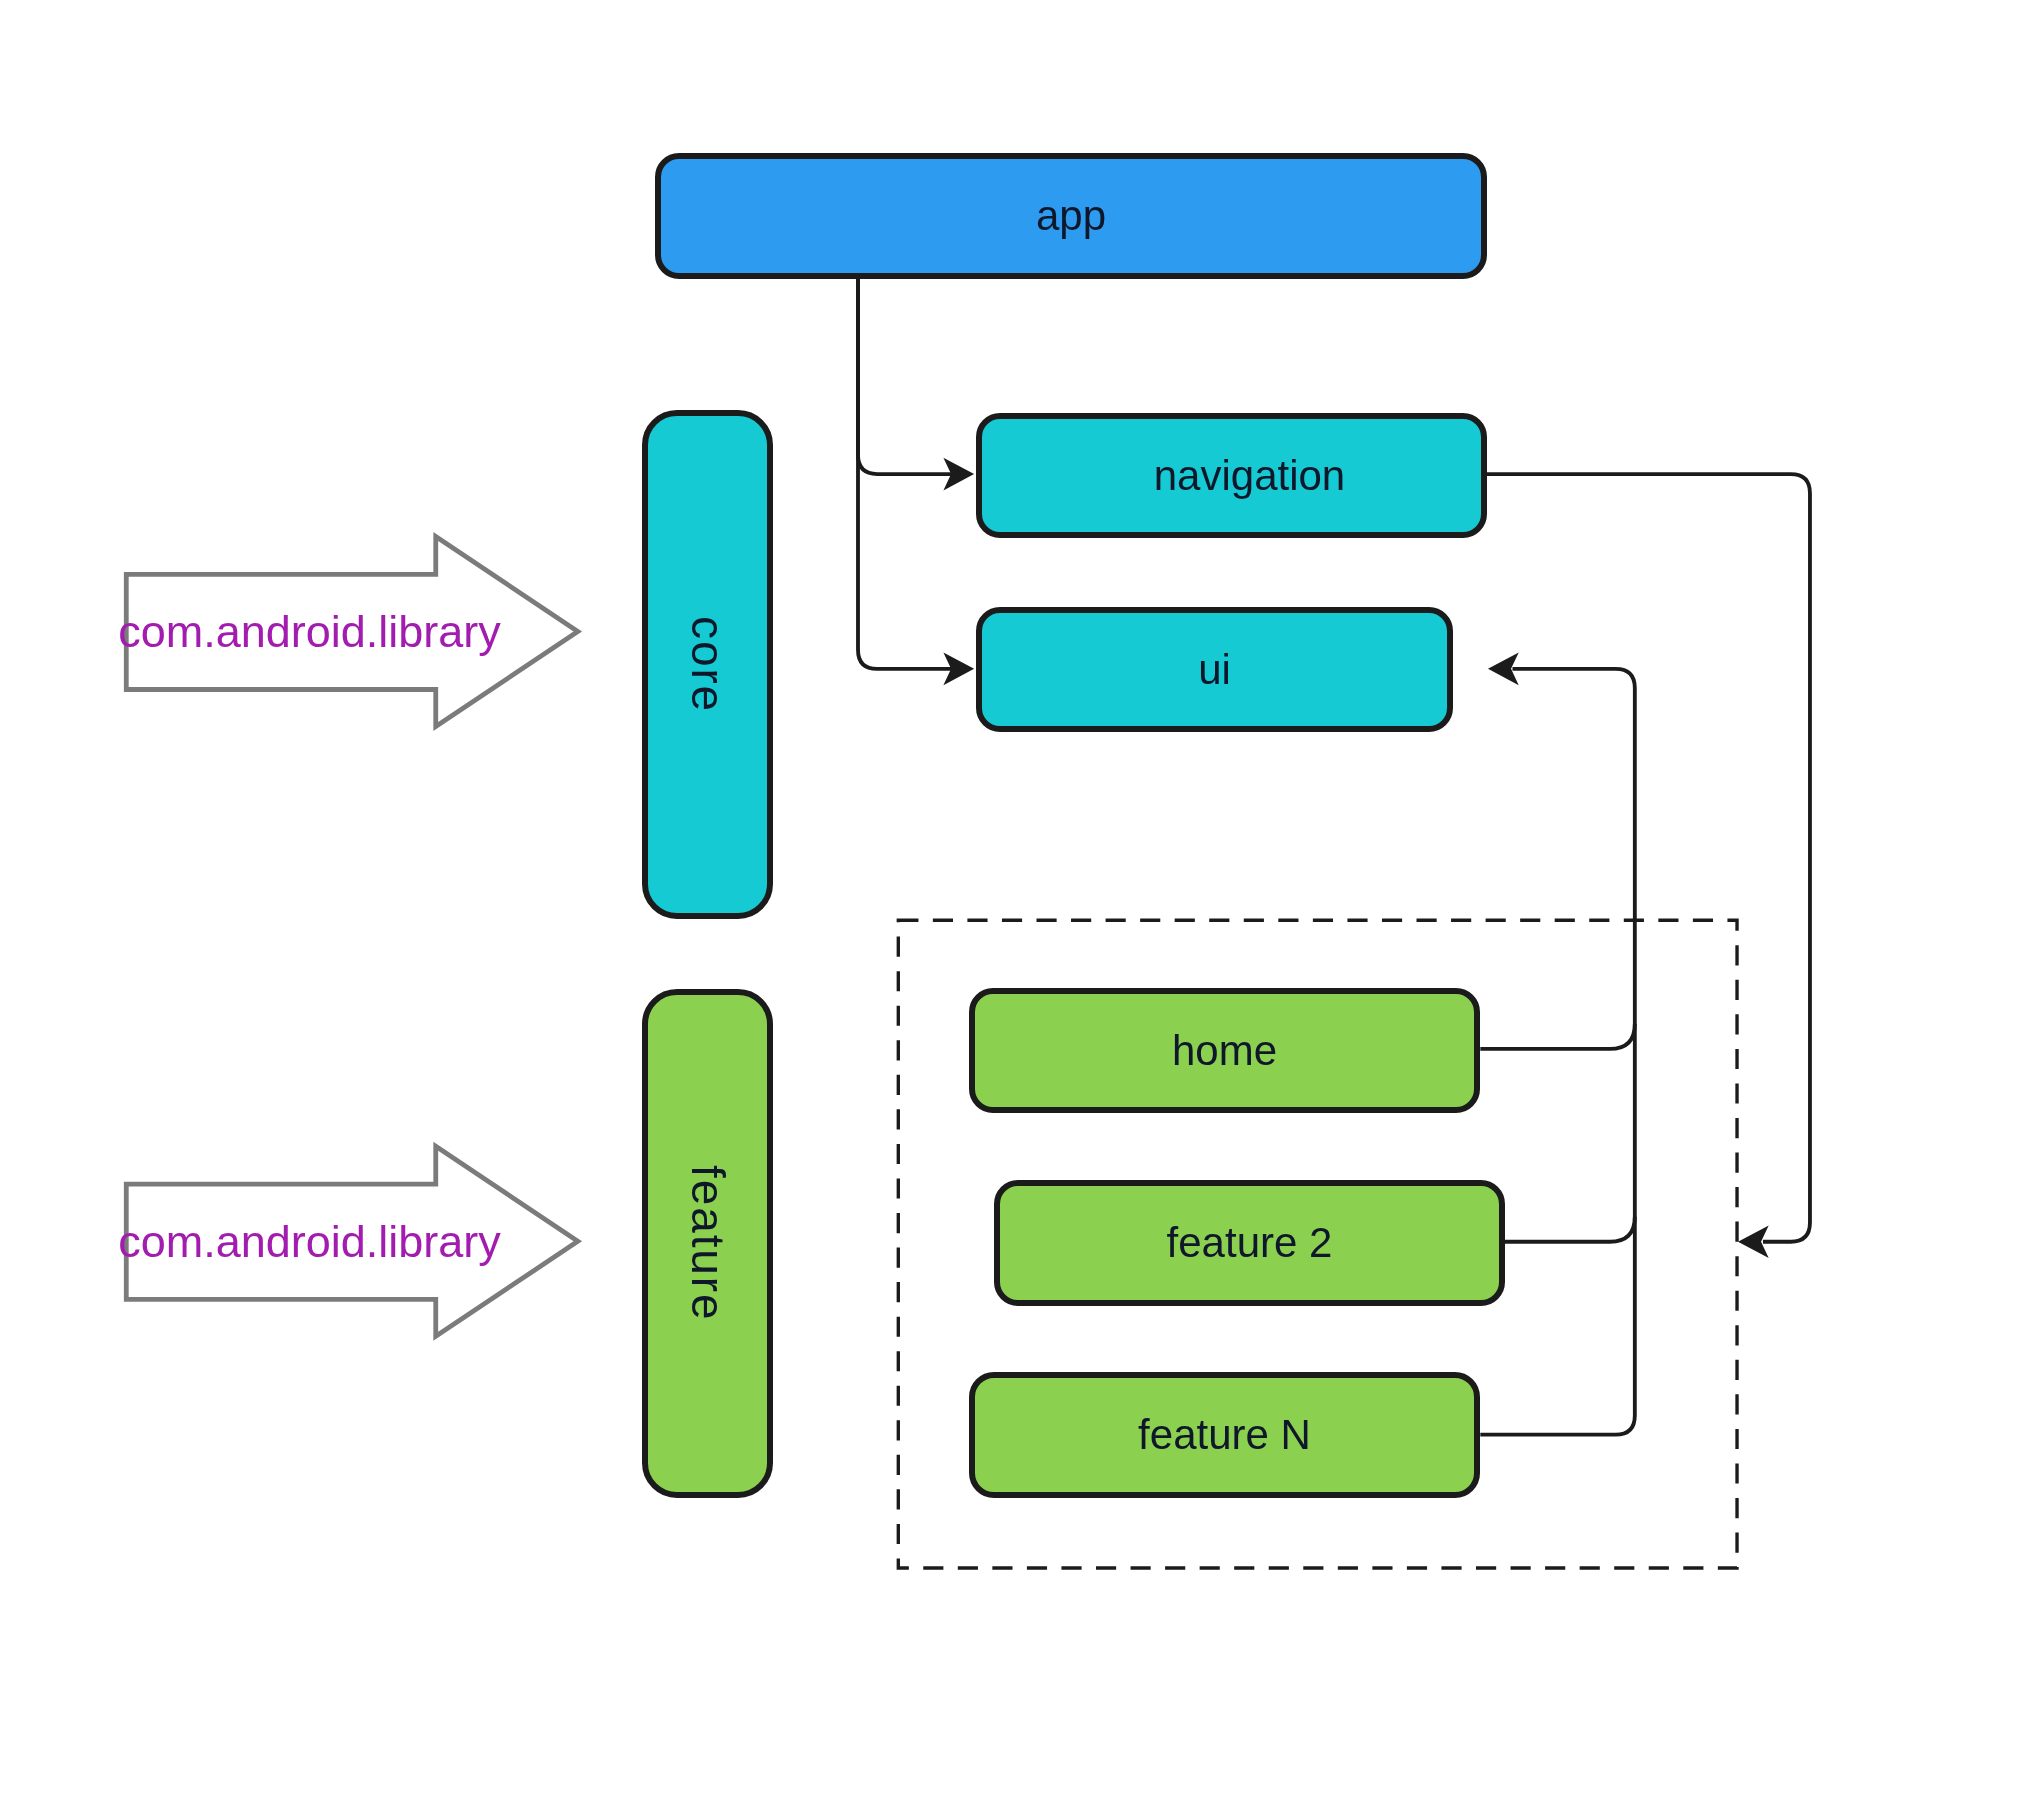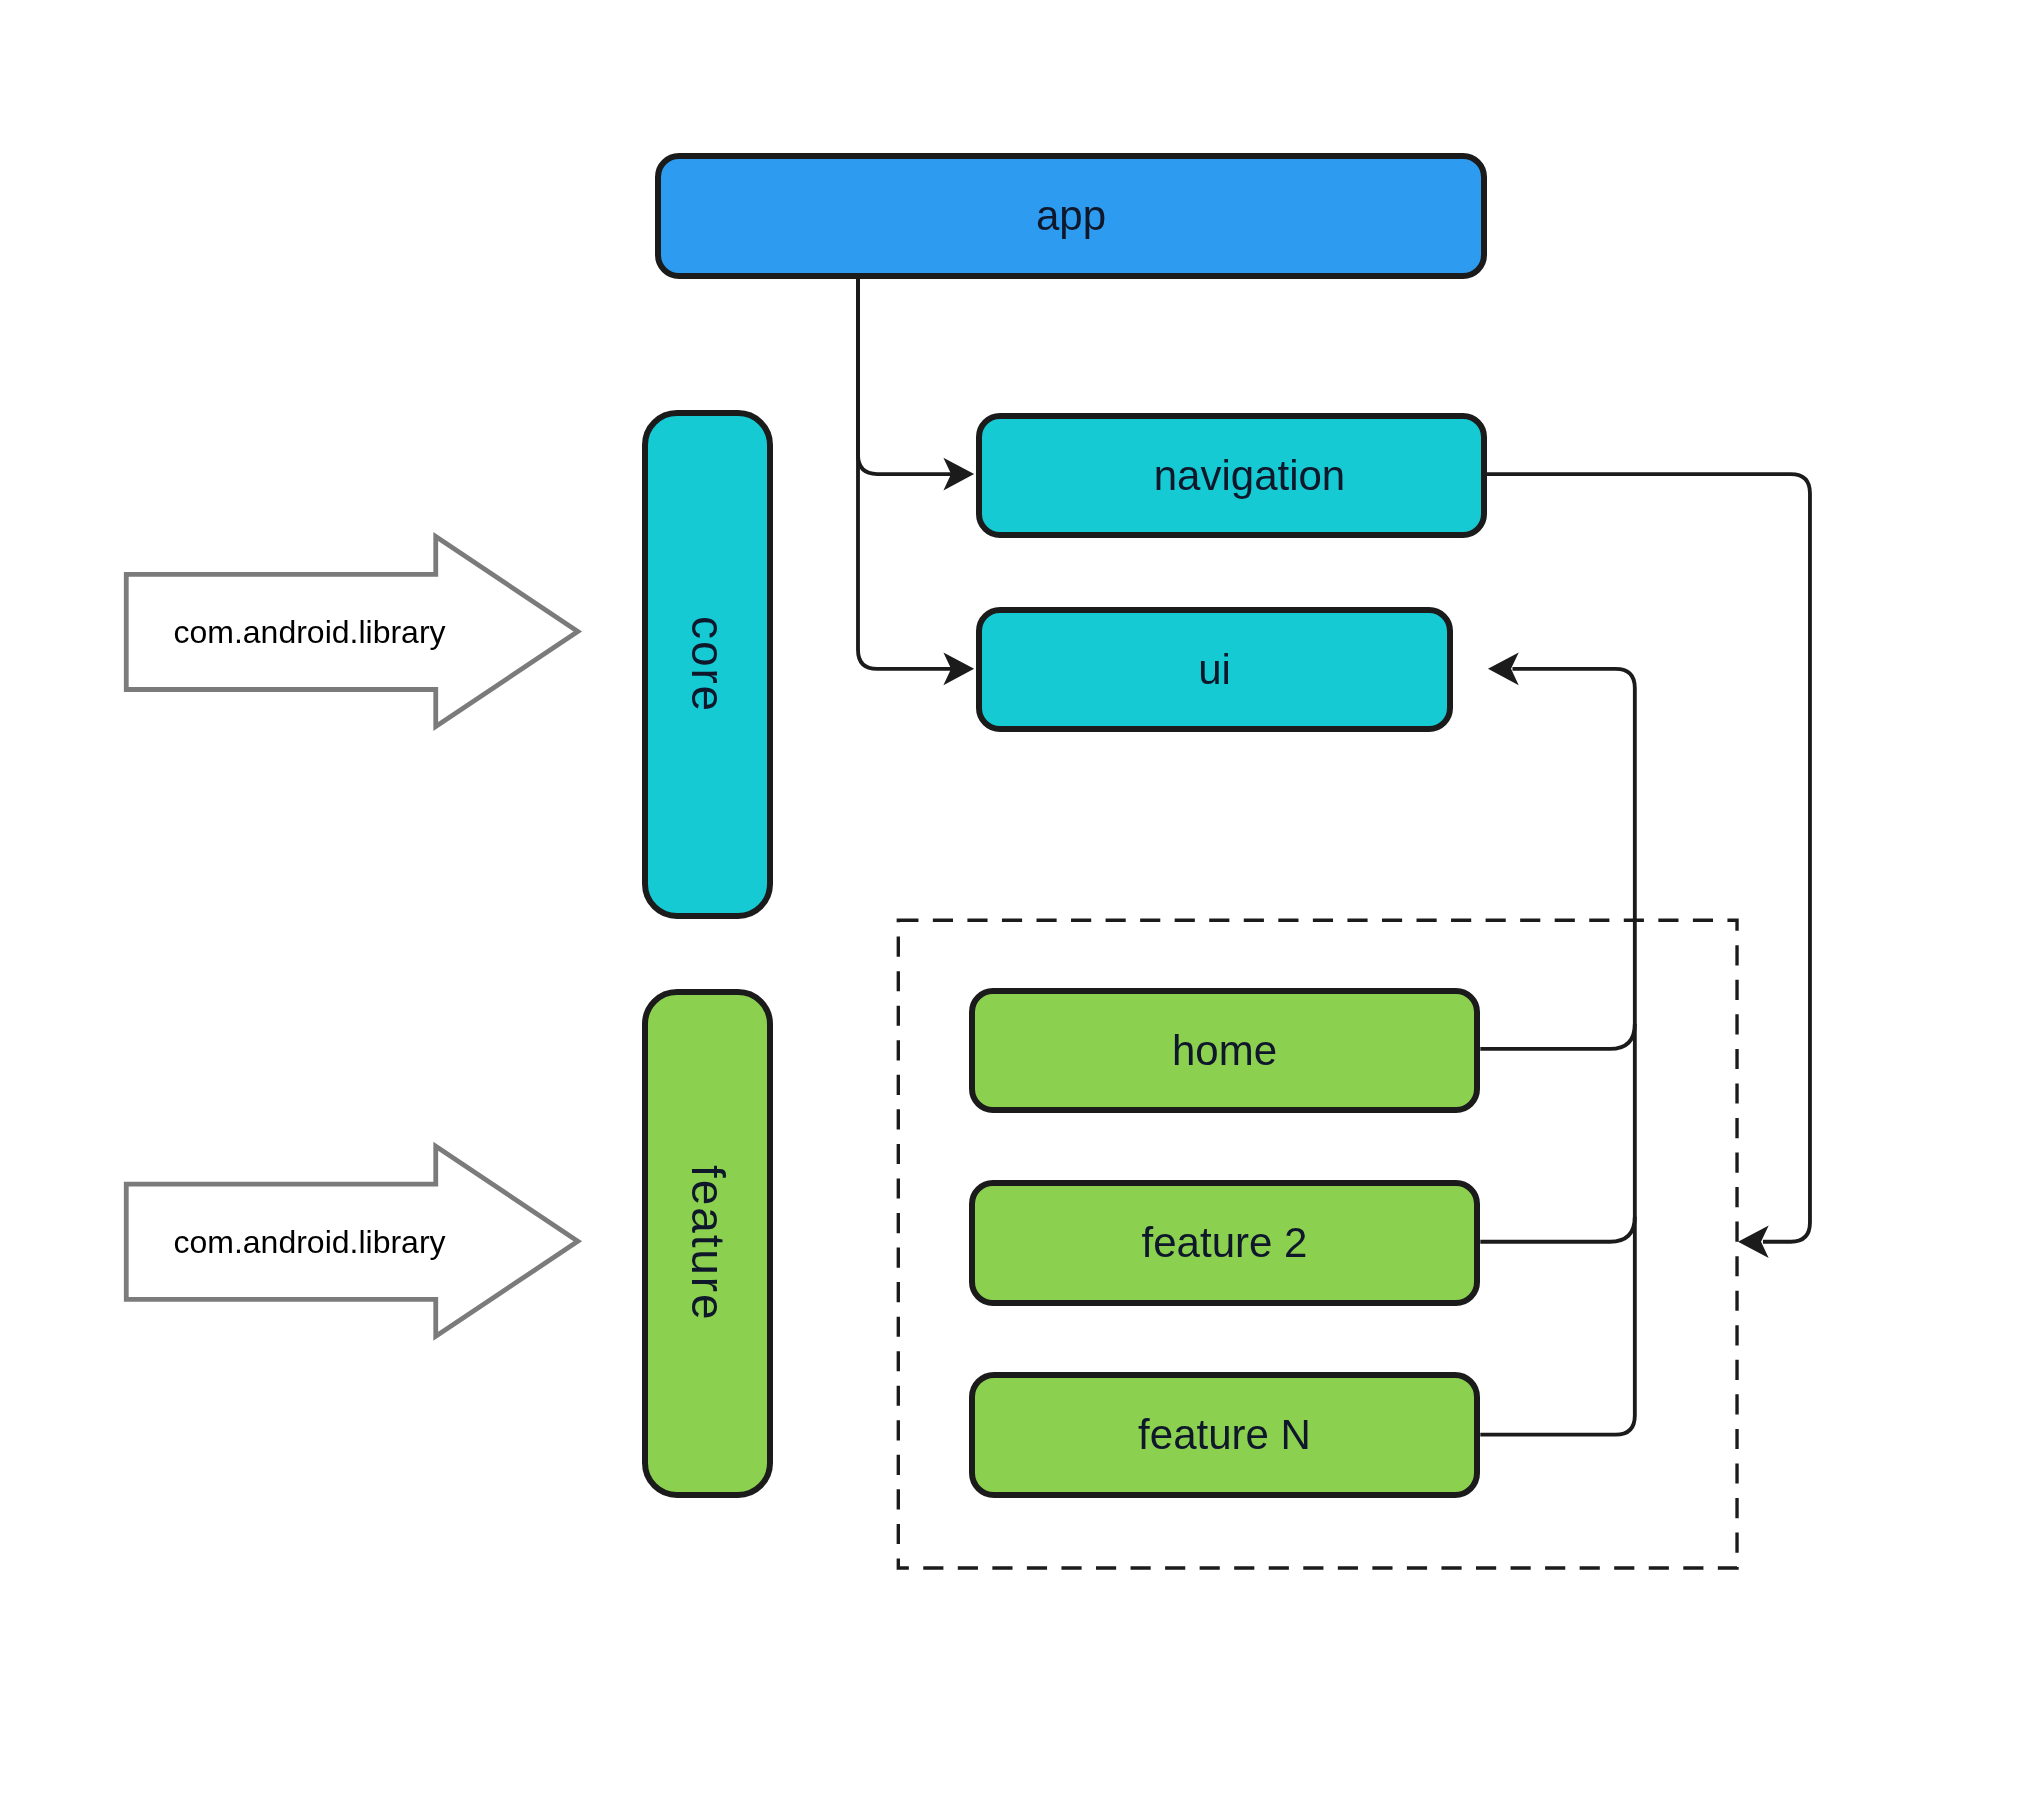--- a/index.html
+++ b/index.html
@@ -12,21 +12,21 @@
     display:flex;align-items:center;justify-content:center;
     color:#0f172a;font-size:42px;line-height:1;
   }
   .node.blue{background:#2d9bf0;}
   .node.cyan{background:#16cad3;}
   .node.green{background:#8cd050;align-items:center;}
   .pill{border-radius:35px;font-size:46px;}
   .pill .vtext{writing-mode:vertical-rl;letter-spacing:1.9px;}
   .badge-label{
     position:absolute;display:flex;align-items:center;justify-content:center;
-    color:#000000;font-size:32px;line-height:1;text-align:center;
+    color:#a21caf;font-size:45px;line-height:1;text-align:center;
   }
 </style>
 </head>
 <body>
 
 <div class="canvas">
 
   <svg class="layer" width="2025" height="1819" viewBox="0 0 4220 3791" aria-hidden="true">
 
     <rect x="1872" y="1918" width="1748" height="1350" fill="none" stroke="#1b1b1b" stroke-width="7" stroke-dasharray="42 30"></rect>
@@ -71,21 +71,21 @@
   </div>
 
   <div class="node green pill" style="left:642px;top:989px;width:131px;height:509px;">
     <span class="vtext">feature</span>
   </div>
 
   <div class="node green" style="left:969px;top:988px;width:511px;height:125px;">
     <span>home</span>
   </div>
 
-  <div class="node green" style="left:969px;top:1180px;width:511px;height:126px;">
+  <div class="node green" style="left:994px;top:1180px;width:511px;height:126px;">
     <span>feature 2</span>
   </div>
 
   <div class="node green" style="left:969px;top:1372px;width:511px;height:126px;border-radius:25px;">
     <span>feature N</span>
   </div>
 
 </div>
 
 

